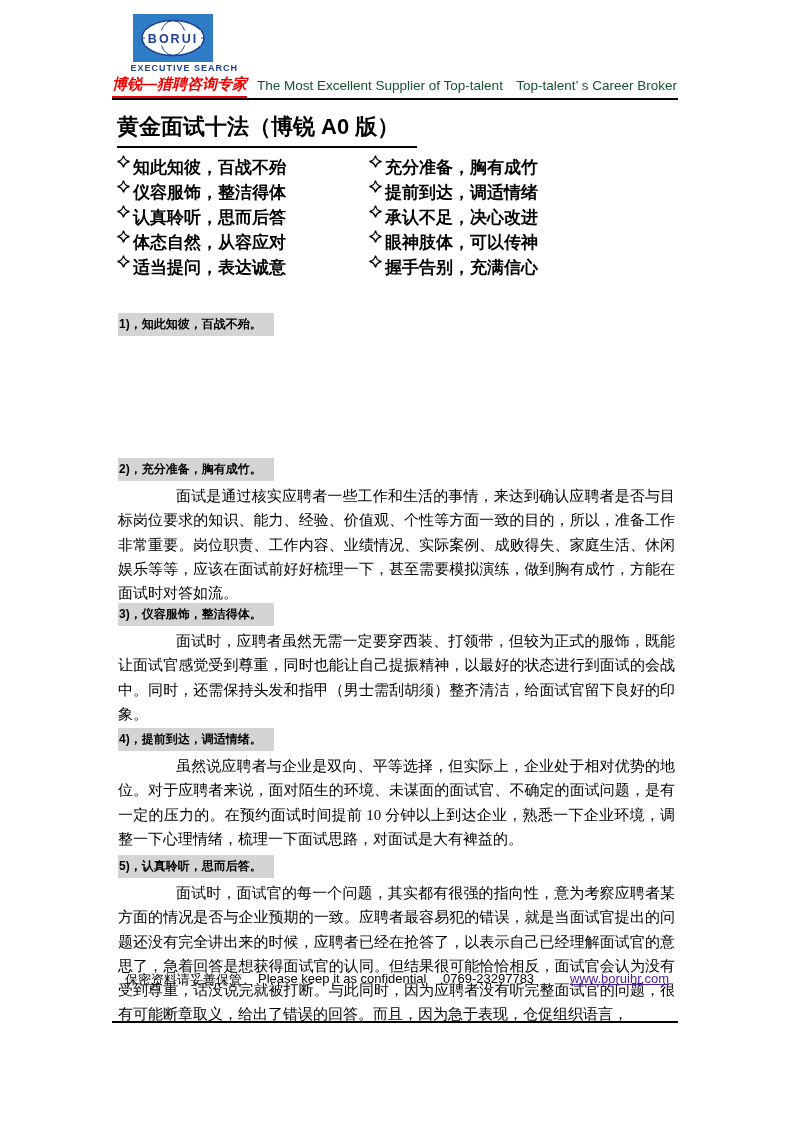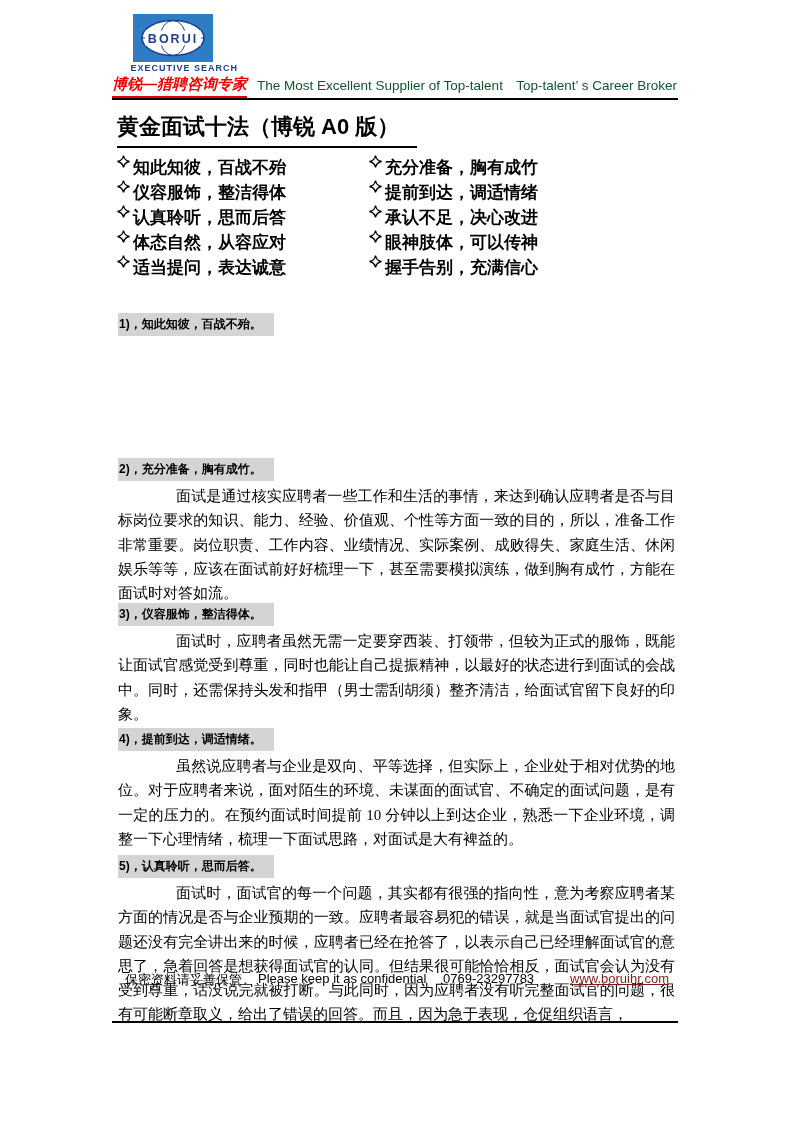--- a/index.html
+++ b/index.html
@@ -65,21 +65,21 @@
   }
   
   .footer-rule{
     position:absolute;left:112px;top:1021px;width:566px;height:0;
     border-top:2px solid #000;
   }
   .footer-item{position:absolute;top:971px;font-size:13px;white-space:nowrap;}
   .f-cn{left:125px;}
   .f-en{left:258px;}
   .f-phone{left:443px;}
-  .f-web{left:570px;text-decoration:underline;color:#7f1d1d;}
+  .f-web{left:570px;text-decoration:underline;color:#4c1d95;}
 </style>
 </head>
 <body>
 
 <div class="page">
 
   <svg class="logo-box" viewBox="0 0 80 48">
     <rect width="80" height="48" fill="#2e7cc3"></rect>
     <ellipse cx="40" cy="24" rx="31" ry="17.5" fill="#ffffff" stroke="#1c3f94" stroke-width="1.6"></ellipse>
     <ellipse cx="40" cy="24" rx="13" ry="17.5" fill="none" stroke="#1c3f94" stroke-width="1"></ellipse>

